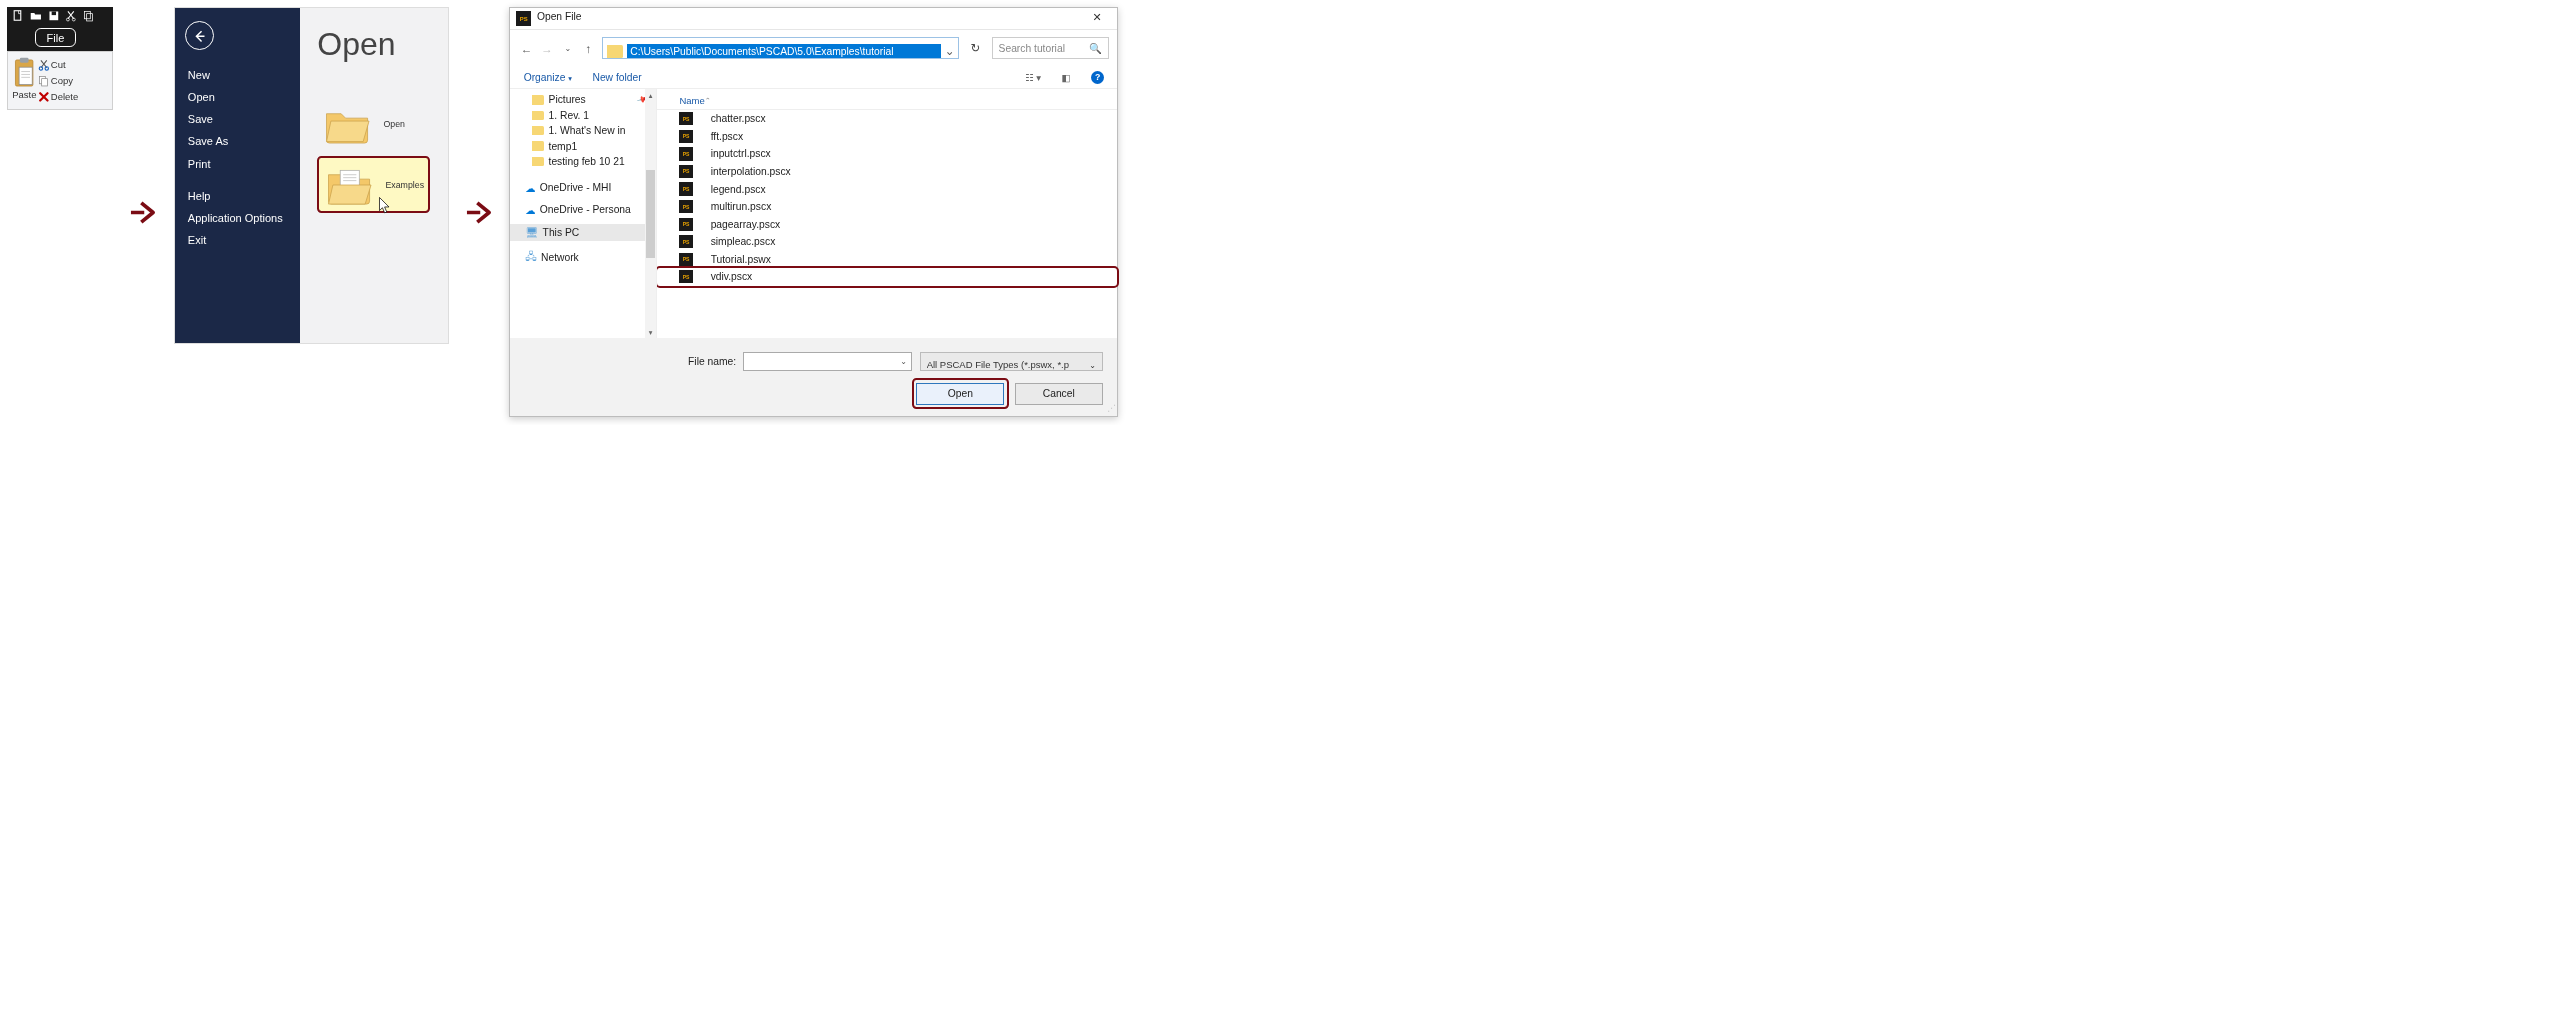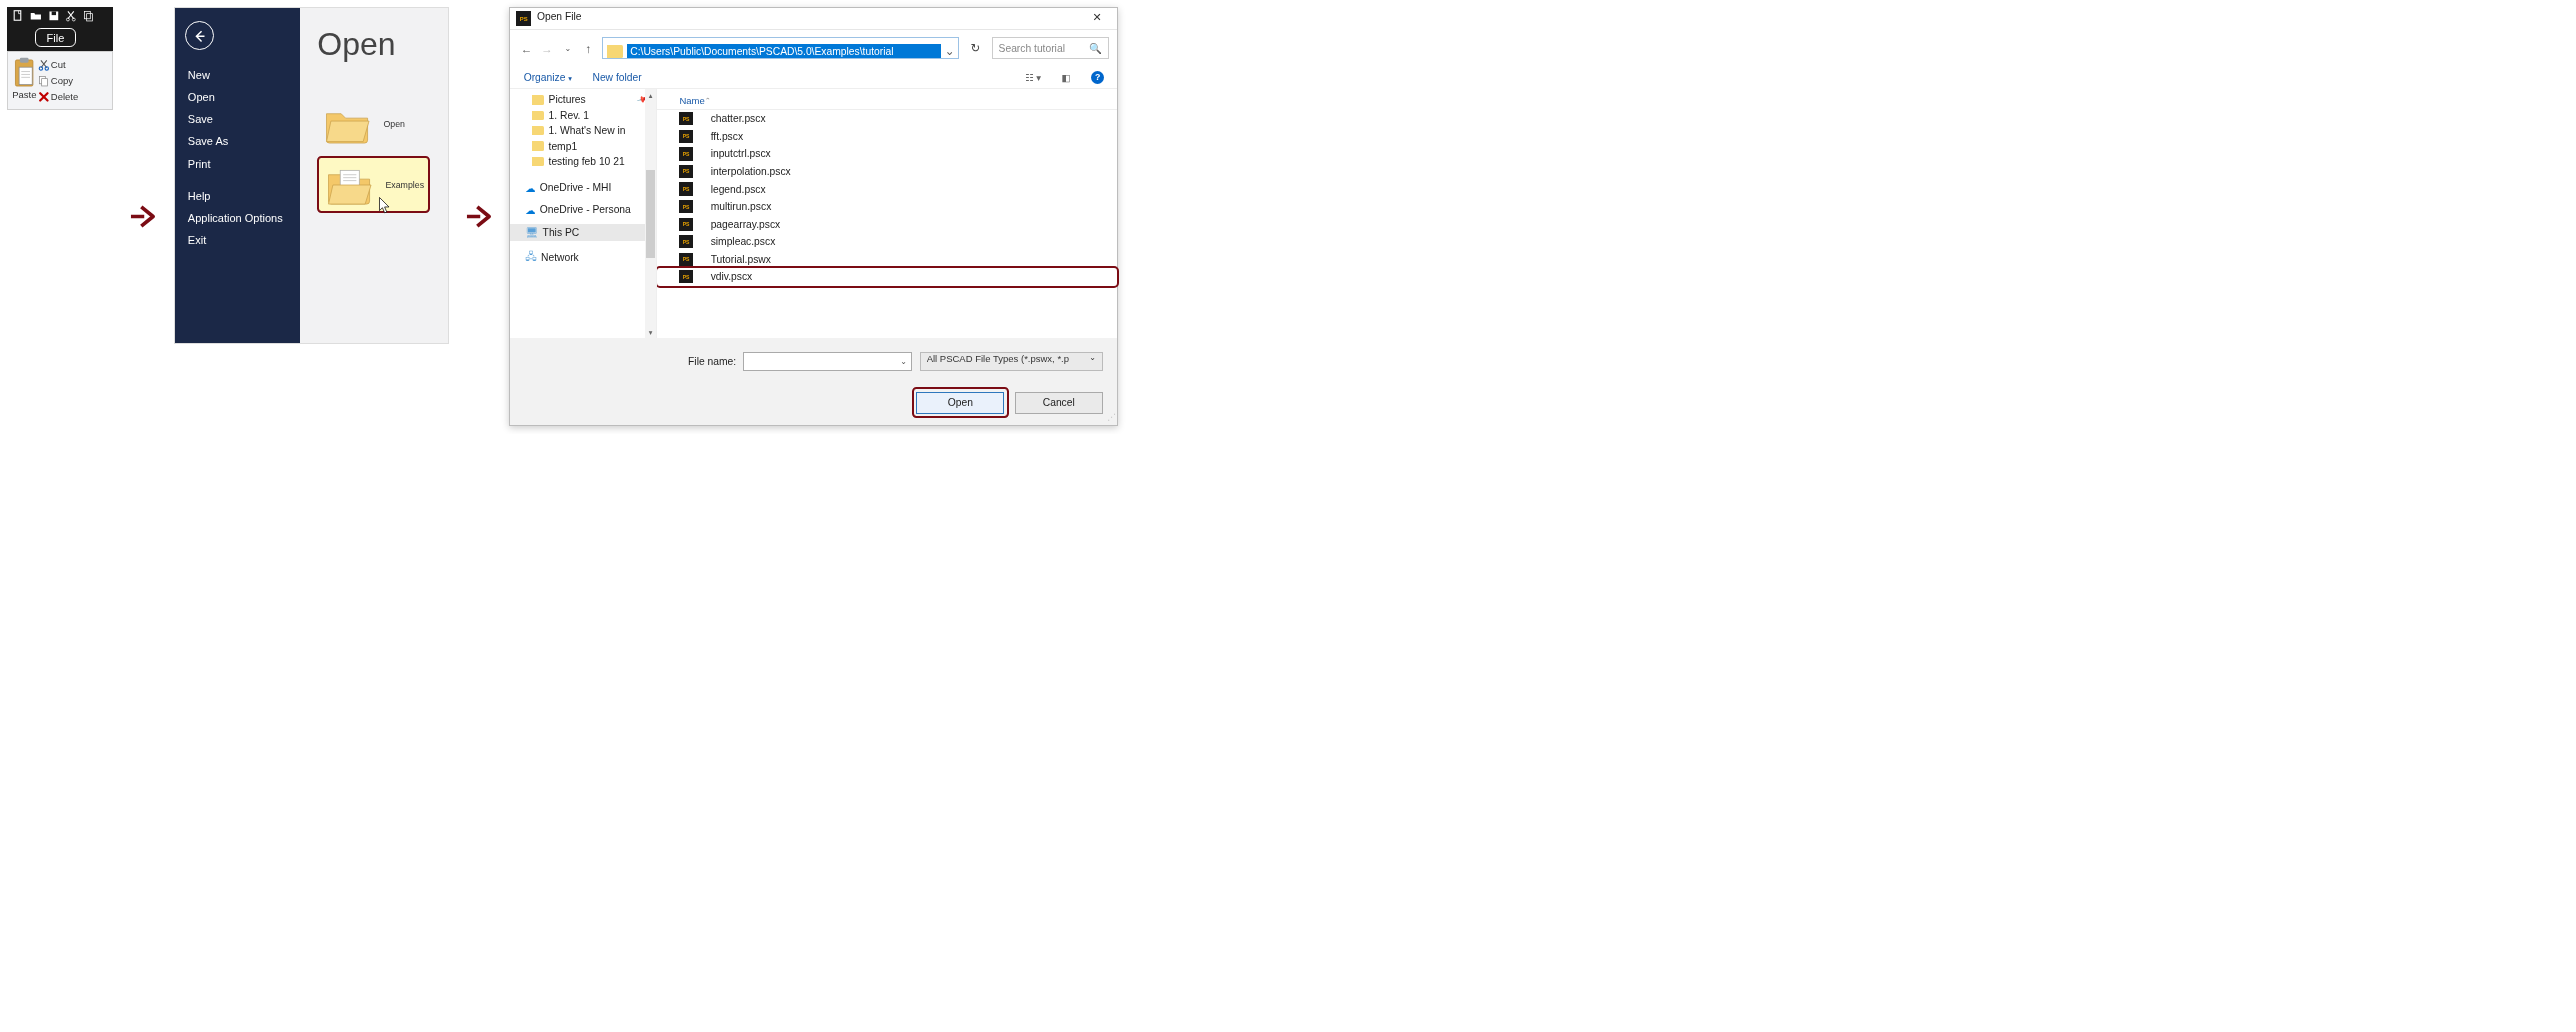--- a/index.html
+++ b/index.html
@@ -68,24 +68,24 @@
   .scroll { position:absolute; right:0; top:0; bottom:0; width:11.7px; background:#f3f3f3;}
   .scroll .thumb{ position:absolute; left:1.5px; right:1.5px; top:81px; height:88px; background:#cdcdcd;}
   .scroll .arr{position:absolute;left:0;right:0;text-align:center;color:#666;font-size:7.3px;}
   .listcol { flex:1; padding:2.9px 0; font-size:10.3px; color:#222;}
   .list-hdr { color:#1a5aa8; font-size:9.5px; padding:2.9px 22px; border-bottom:0.7px solid #eee; display:flex; align-items:center; }
   .list-hdr .sort{font-size:7.3px; color:#888;}
   .file-row { display:flex; align-items:center; gap:18px; padding:2.2px 22px; }
   .file-ico { width:13.2px;height:13.2px;background:#1a1a1a;color:#e6a100;font-size:5.1px;font-weight:bold;display:flex;align-items:center;justify-content:center;}
   .file-row.hl { outline:2.2px solid #7b0c14; border-radius:2.9px; outline-offset:-0.7px;}
   .footer3 { background:#f2f2f2; padding:13.2px 14.7px 11.7px; position:relative;}
-  .fn-row { display:flex; align-items:center; gap:7.3px; justify-content:flex-end; margin-bottom:21px;}
+  .fn-row { display:flex; align-items:center; gap:7.3px; justify-content:flex-end; margin-bottom:12px;}
   .fn-label { font-size:10.3px; color:#222; }
   .fn-input { width:169px; height:19px; border:0.7px solid #aaa; background:#fff; display:flex; align-items:center; justify-content:flex-end; padding:0 4.4px; color:#555;}
-  .ft-select { width:183px; height:19px; border:0.7px solid #bbb; background:#eaeaea; display:flex; align-items:flex-start; padding:0 5.9px; font-size:9.5px; color:#333;}
+  .ft-select { width:183px; height:19px; border:0.7px solid #bbb; background:#eaeaea; display:flex; align-items:flex-end; padding:0 5.9px; font-size:9.5px; color:#333;}
   .ft-select span:first-child{flex:1; white-space:nowrap; overflow:hidden;}
   .btn-row { display:flex; justify-content:flex-end; gap:10.3px;}
   .dlg-btn { width:88px; height:22px; border:0.7px solid #aaa; background:#eaeaea; display:flex; align-items:center; justify-content:center; font-size:10.3px; color:#222;}
   .dlg-btn.primary { border:0.7px solid #2e77bd; background:#eaf1fb;}
   .open-hl { position:absolute; border:2.2px solid #7b0c14; border-radius:4.4px; }
   .grip { position:absolute; right:2.9px; bottom:2.9px; color:#bbb; font-size:8.8px; letter-spacing:-1.5px; transform:rotate(0deg);}
 </style>
 </head>
 <body>
 

